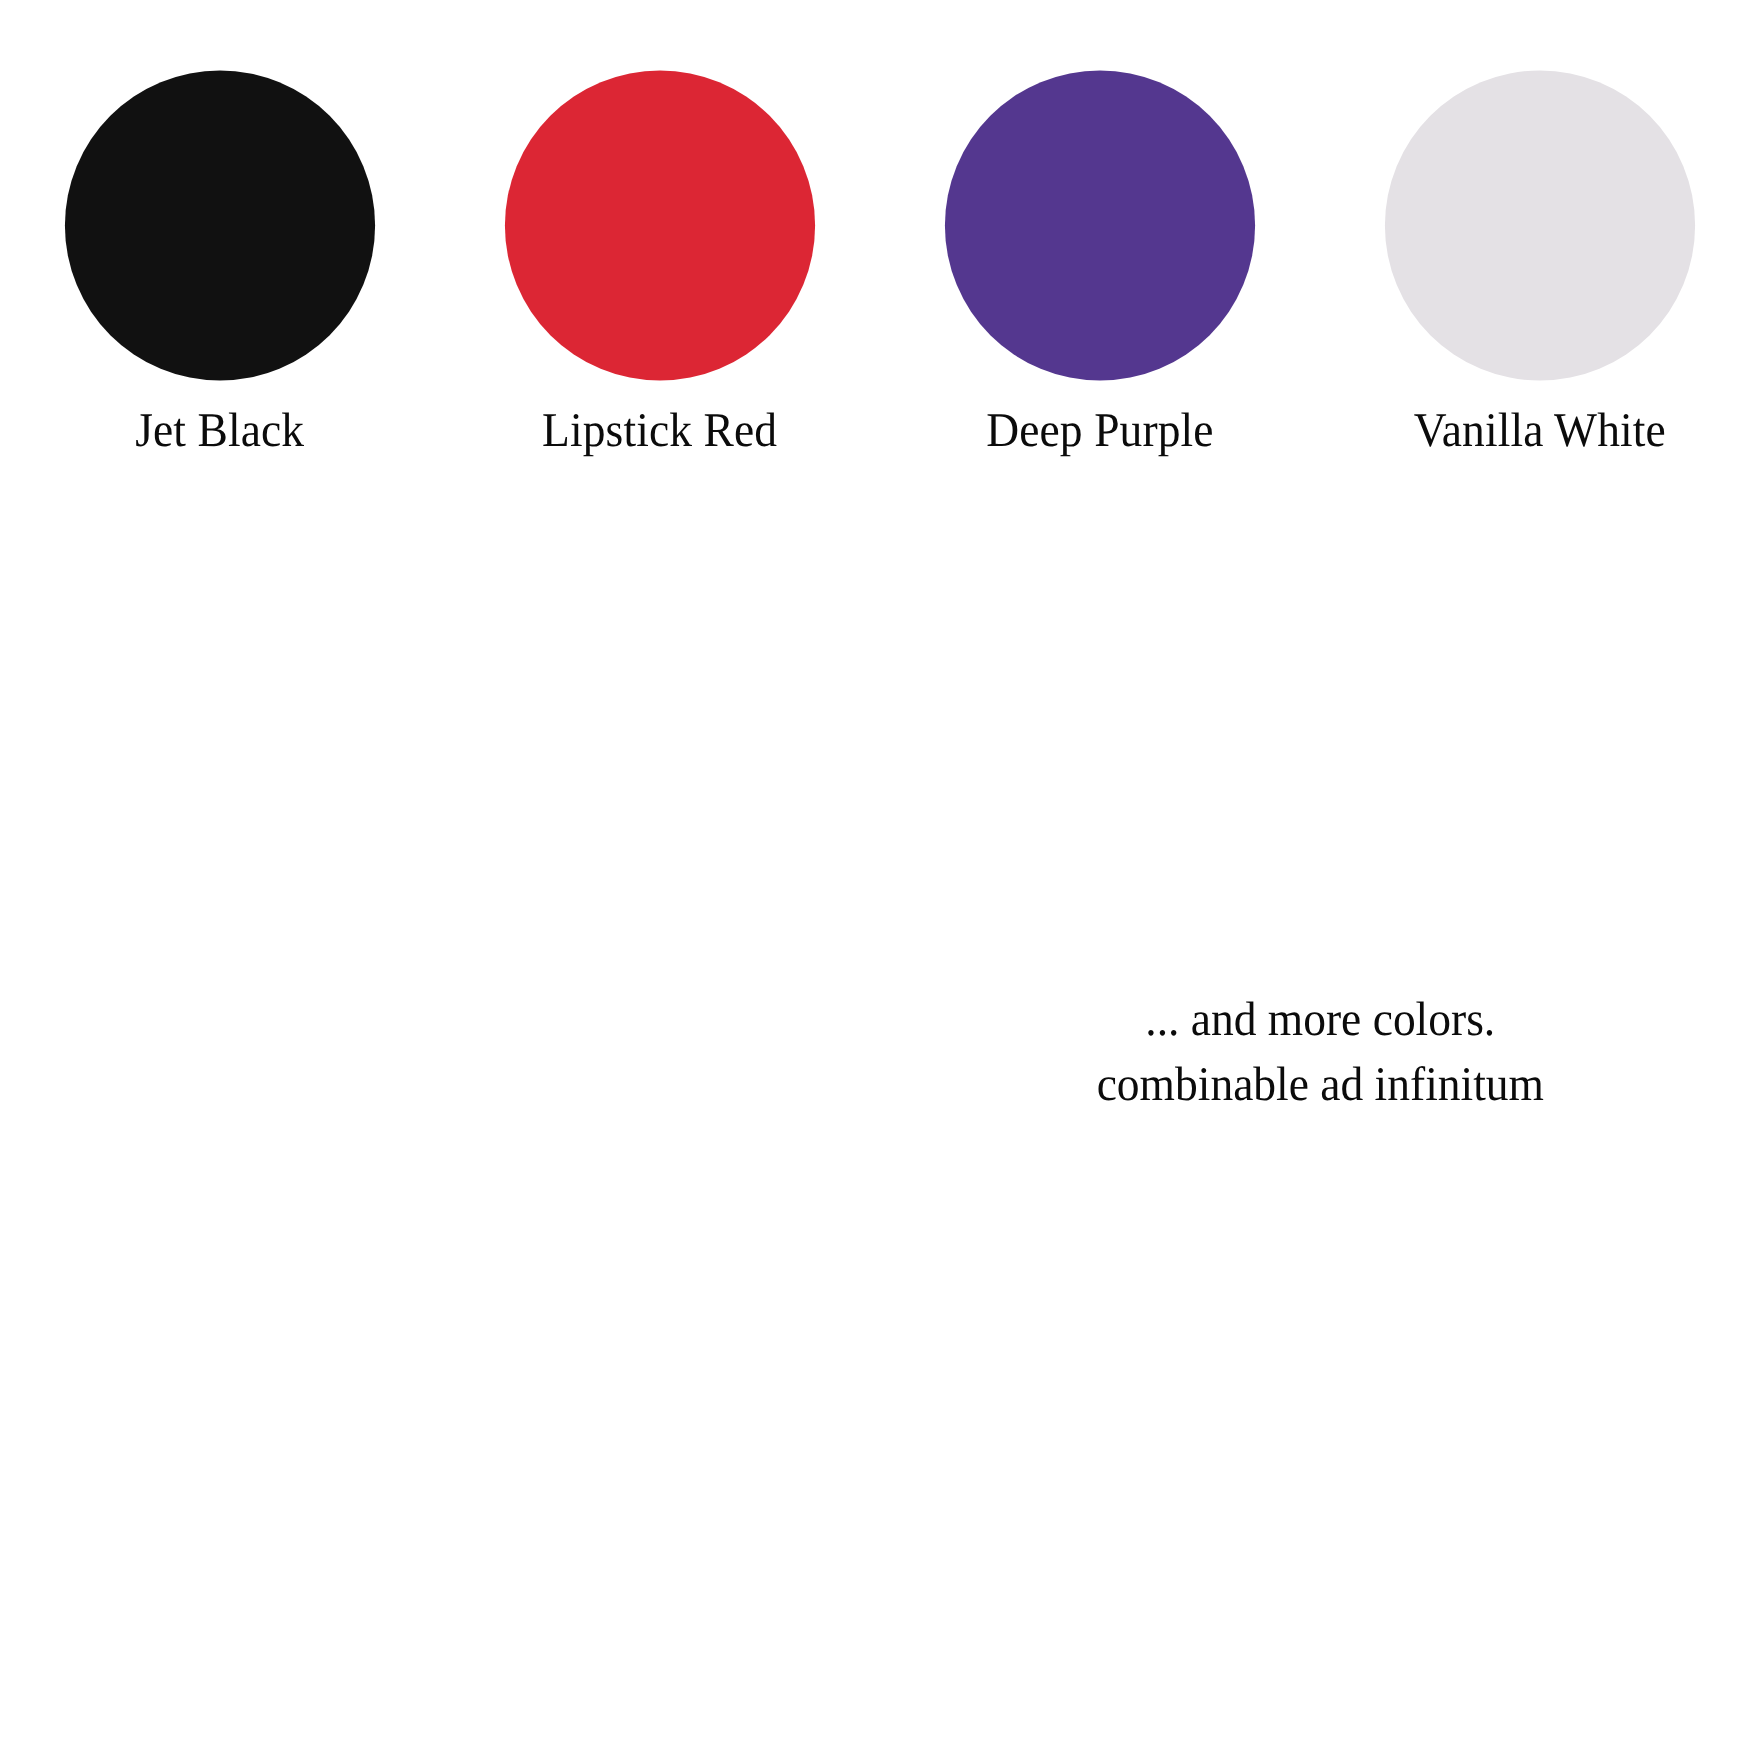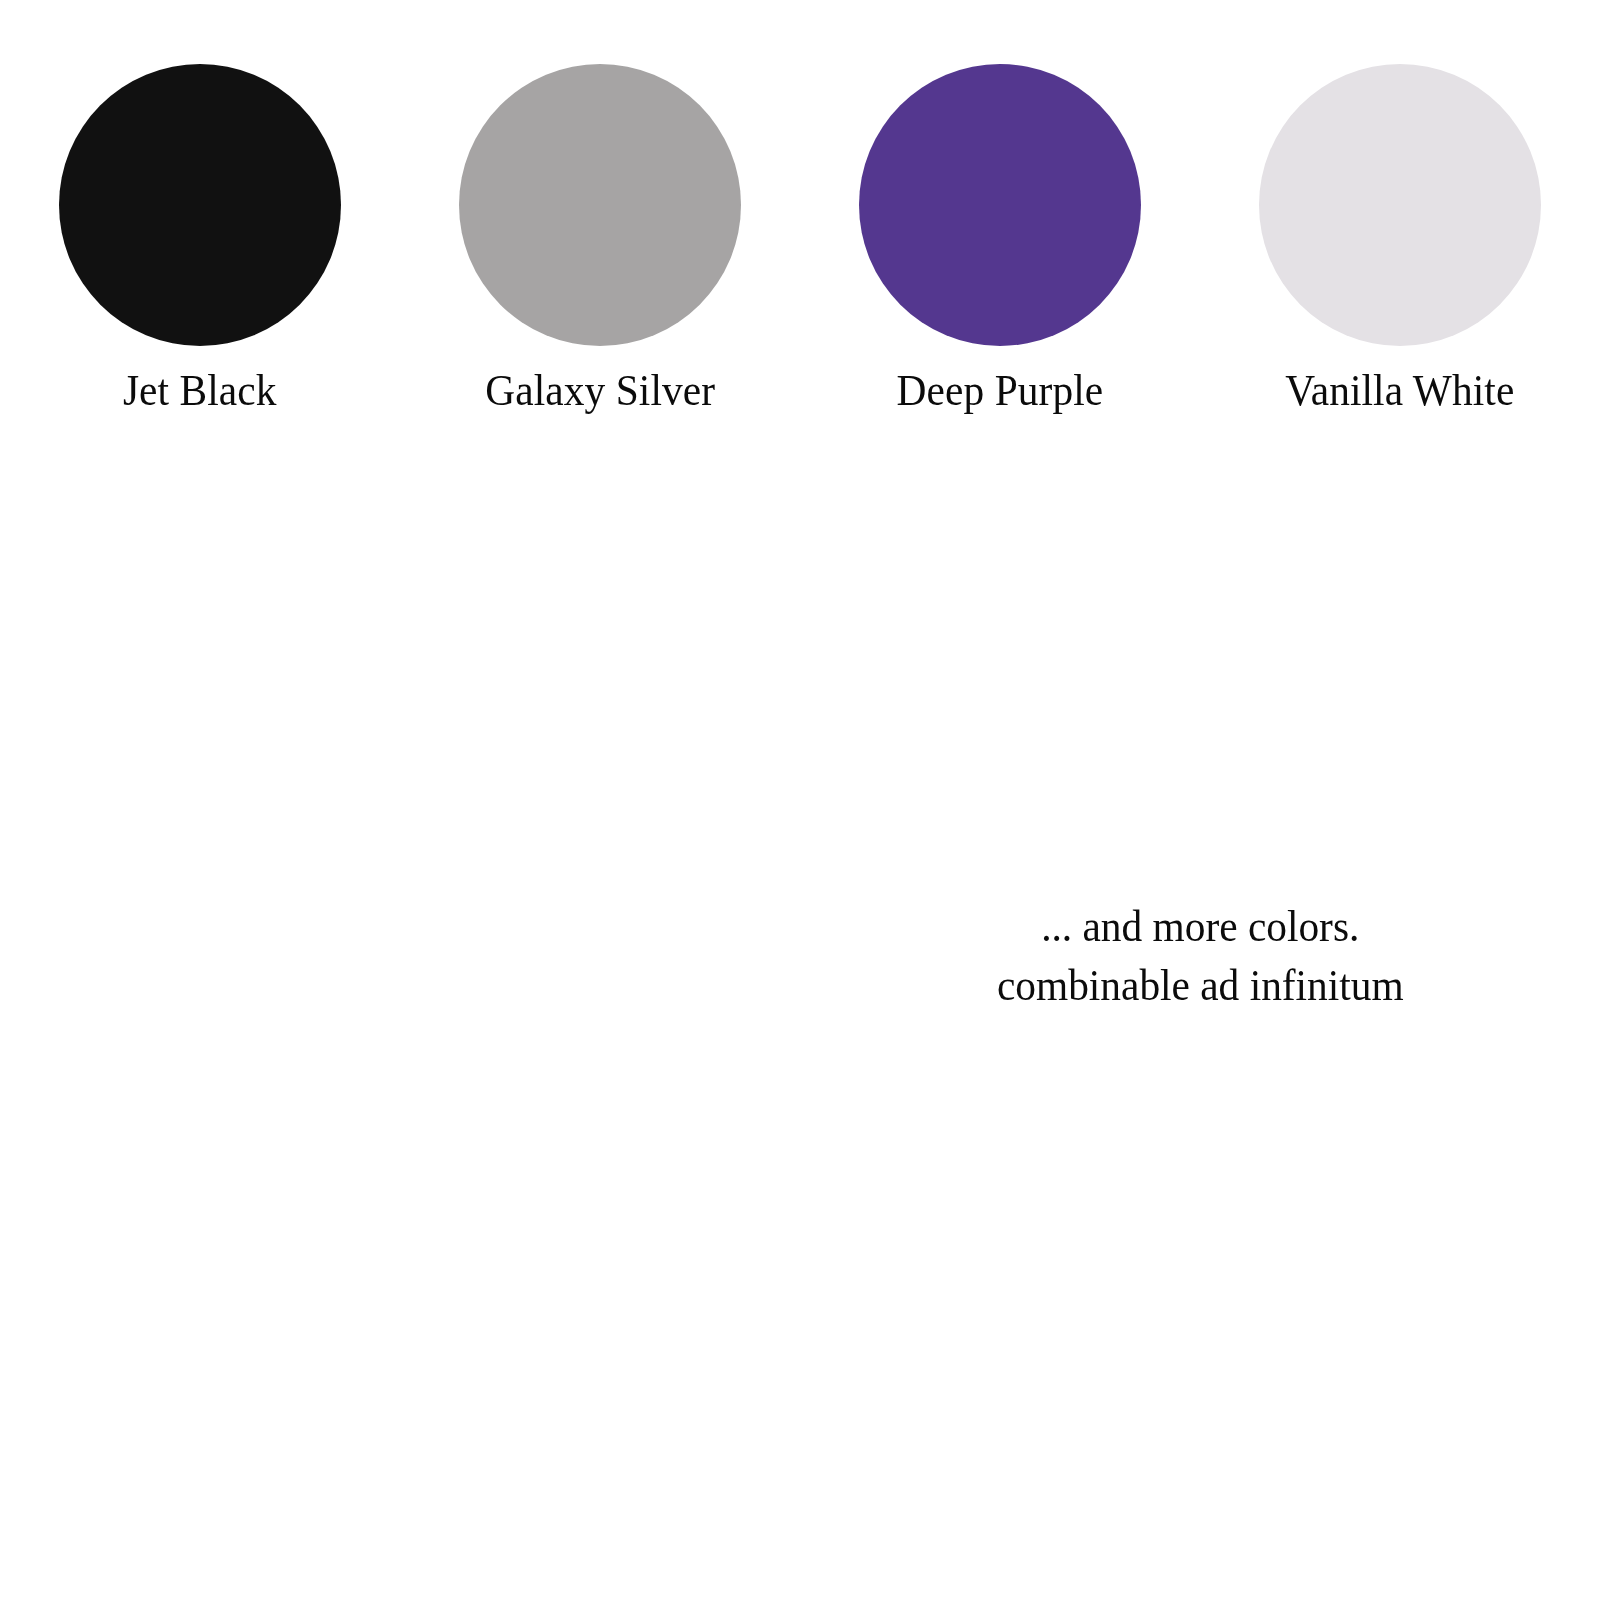--- a/index.html
+++ b/index.html
@@ -96,25 +96,25 @@
     <div class="swatch-cell">
       <div class="swatch-disc" style="background: rgb(17, 17, 17);"></div>
       <div class="swatch-label">Jet Black</div>
     </div>
 
 
 
 
 
 
+    <div class="swatch-cell">
+      <div class="swatch-disc" style="background: rgb(220, 38, 52);"></div>
+      <div class="swatch-label">Lipstick Red</div>
+    </div>
 
-    <div class="swatch-cell">
-      <div class="swatch-disc" style="background: rgb(166, 164, 164);"></div>
-      <div class="swatch-label">Galaxy Silver</div>
-    </div>
 
     <div class="swatch-cell">
       <div class="swatch-disc" style="background: rgb(84, 55, 143);"></div>
       <div class="swatch-label">Deep Purple</div>
     </div>
 
     <div class="swatch-cell">
       <div class="swatch-disc" style="background: rgb(228, 225, 229);"></div>
       <div class="swatch-label">Vanilla White</div>
     </div>

